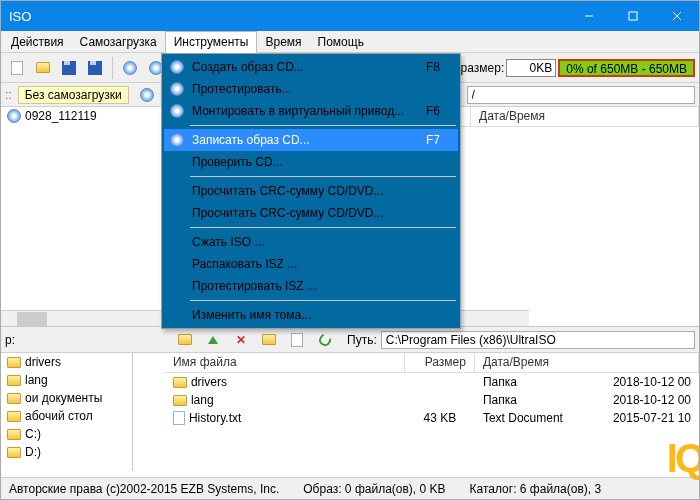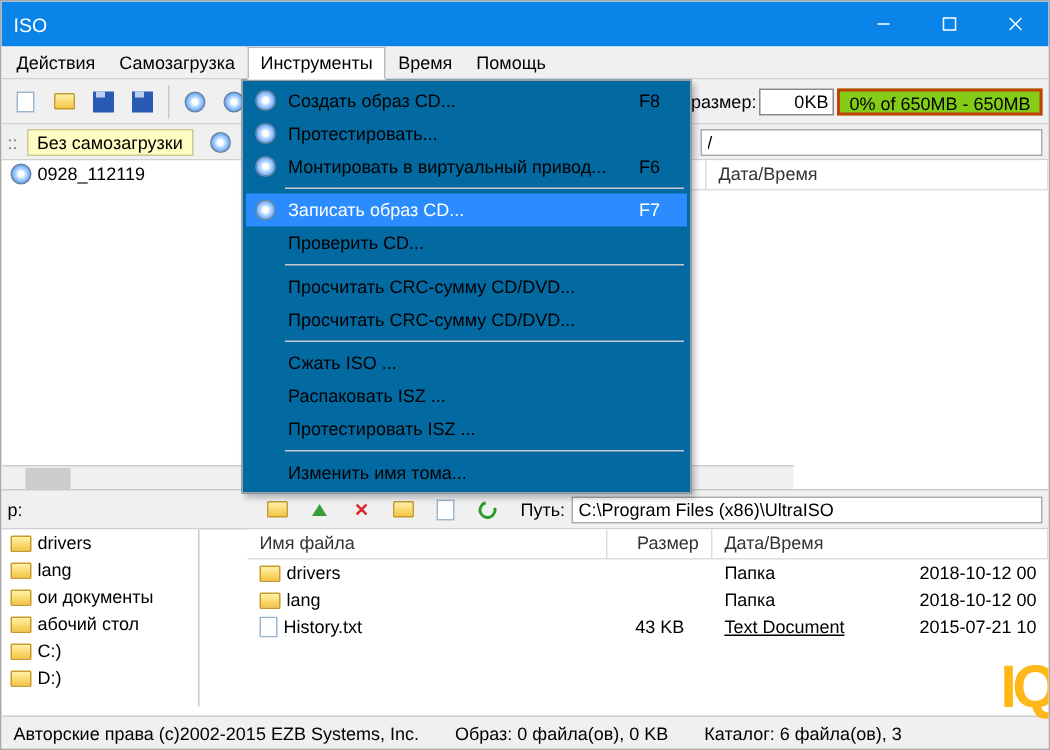--- a/index.html
+++ b/index.html
@@ -237,21 +237,21 @@
           <div style="width: 70px; text-align: right;"></div>
           <div style="width: 130px;">Папка</div>
           <div style="flex: 1 1 0%;">2018-10-12 00</div>
         </div>
         <div class="file-row">
           <div style="width: 240px; display: flex; align-items: center; gap: 4px;">
             <span class="page-ico"></span>
             <span>History.txt</span>
           </div>
           <div style="width: 70px; text-align: center;">43 KB</div>
-          <div style="width: 130px; text-decoration: underline;">Text Document</div>
+          <div style="width: 130px;">Text Document</div>
           <div style="flex: 1 1 0%;">2015-07-21 10</div>
         </div>
       </div>
   </div>
 </div>
 
 <div class="statusbar">
   <span class="status-seg">Авторские права (c)2002-2015 EZB Systems, Inc.</span>
   <span class="status-seg">Образ: 0 файла(ов), 0 KB</span>
   <span class="status-seg">Каталог: 6 файла(ов), 3</span>

